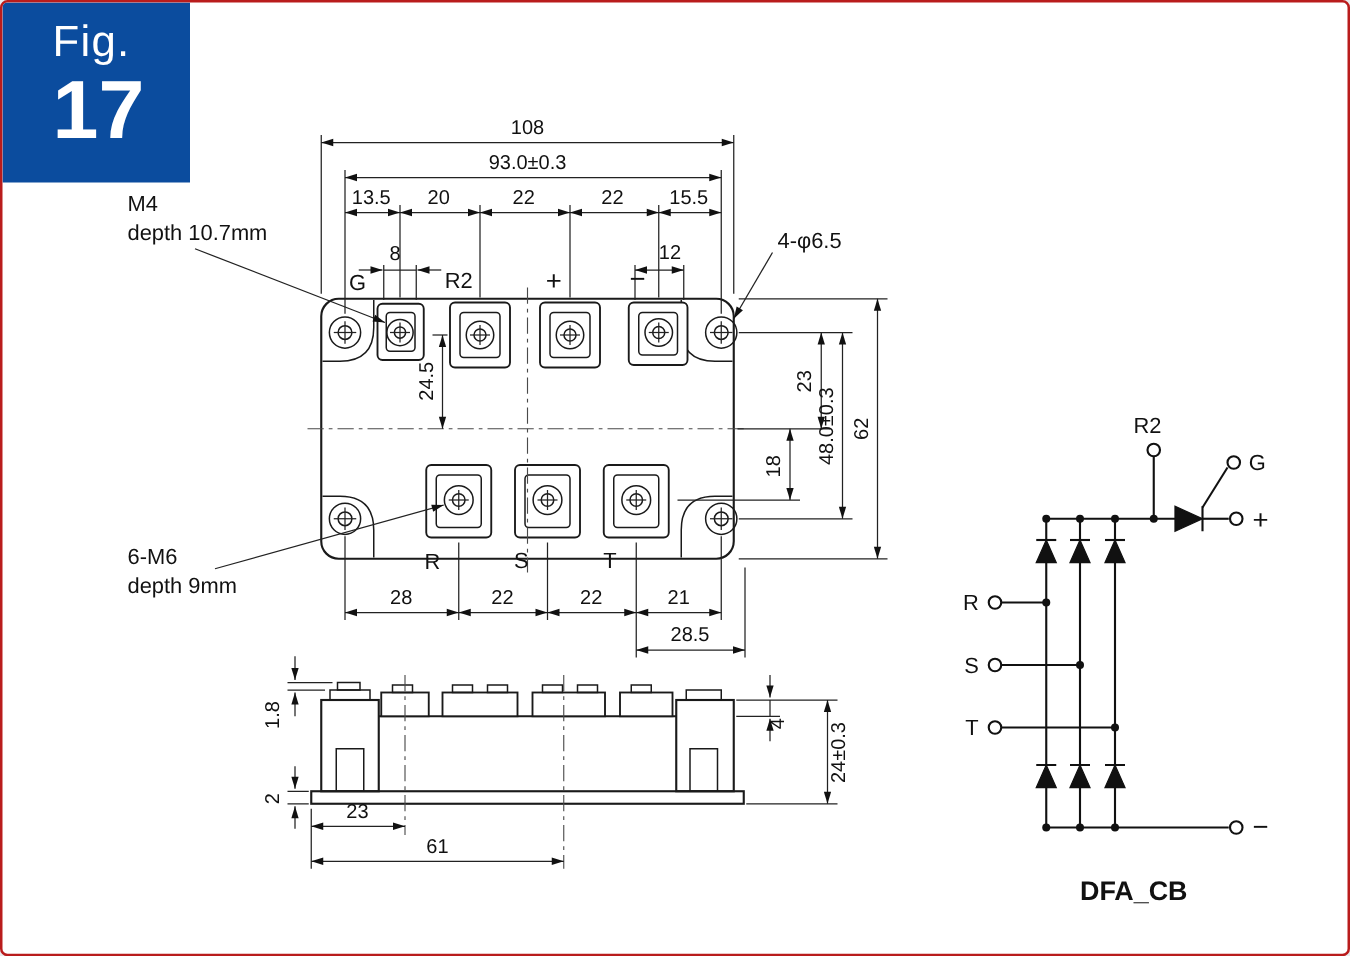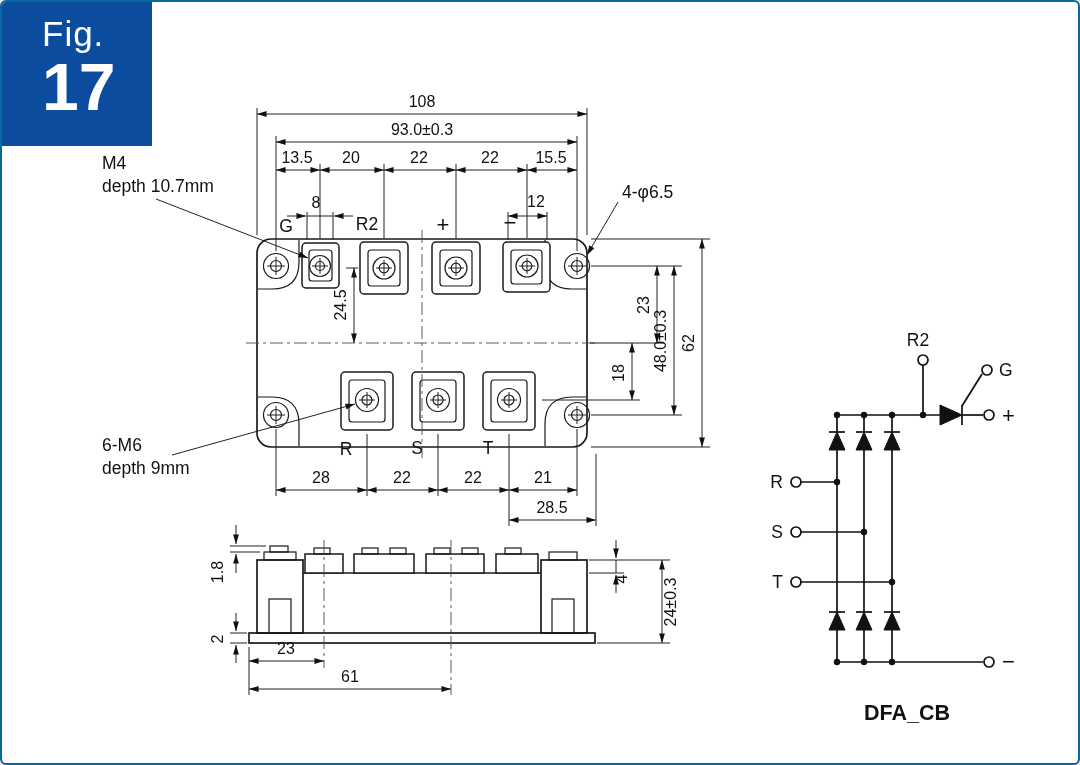--- a/index.html
+++ b/index.html
@@ -1,17 +1,17 @@
 <!DOCTYPE html>
 <html><head>
 <meta charset="utf-8">
 <style>
   *{margin:0;padding:0;box-sizing:border-box}
   body{background:#e9ebee;font-family:"Liberation Sans",sans-serif}
-  .page{position:relative;width:1080px;height:765px;background:#ffffff;border:2px solid #0369a1;border-radius:6px;overflow:hidden}
+  .page{position:relative;width:1080px;height:765px;background:#ffffff;border:2px solid #b91c1c;border-radius:6px;overflow:hidden}
   .figbox{position:absolute;left:0;top:0;width:150px;height:144px;background:#0b4c9e;color:#fff;padding:12px 0 0 40px}
   .figbox .fig{display:block;font-size:35px;letter-spacing:1px}
   .figbox .num{display:block;font-size:66px;font-weight:bold;line-height:1.02}
   svg{position:absolute;left:0;top:0}
   .ol{stroke:#1a1a1a;stroke-width:1.7;fill:none}
   .om{stroke:#1a1a1a;stroke-width:1.2;fill:none}
   .pad{fill:#ffffff;stroke:#1a1a1a;stroke-width:1.5}
   .dl{stroke:#222;stroke-width:1;fill:none}
   .cl{stroke:#4a4a4a;stroke-width:0.9;fill:none;stroke-dasharray:13 4 3 4}
   .sc{stroke:#111;stroke-width:1.7;fill:none}

